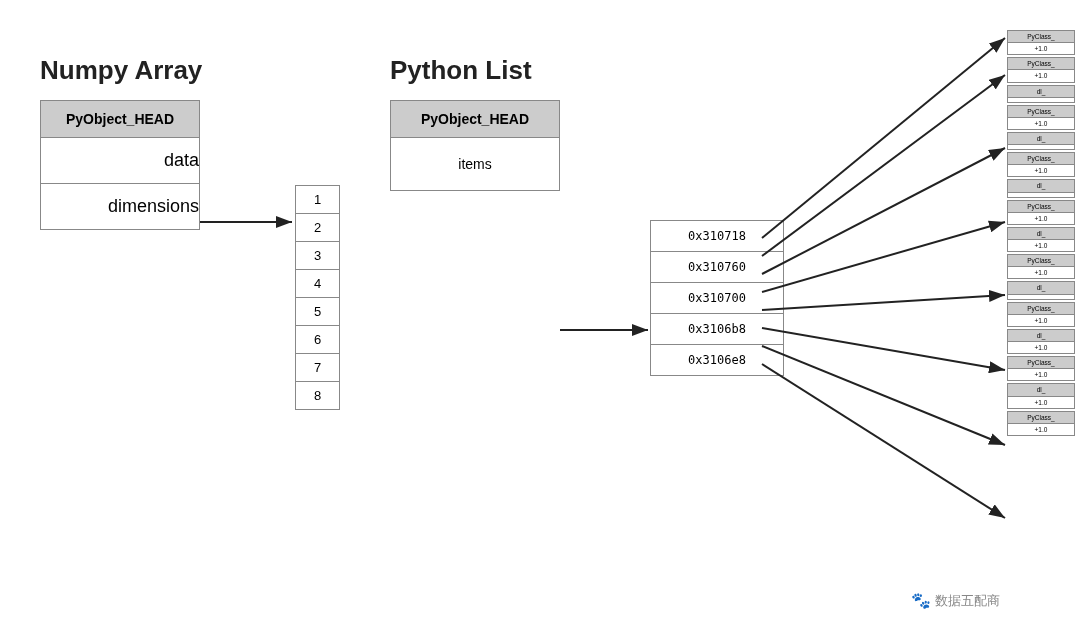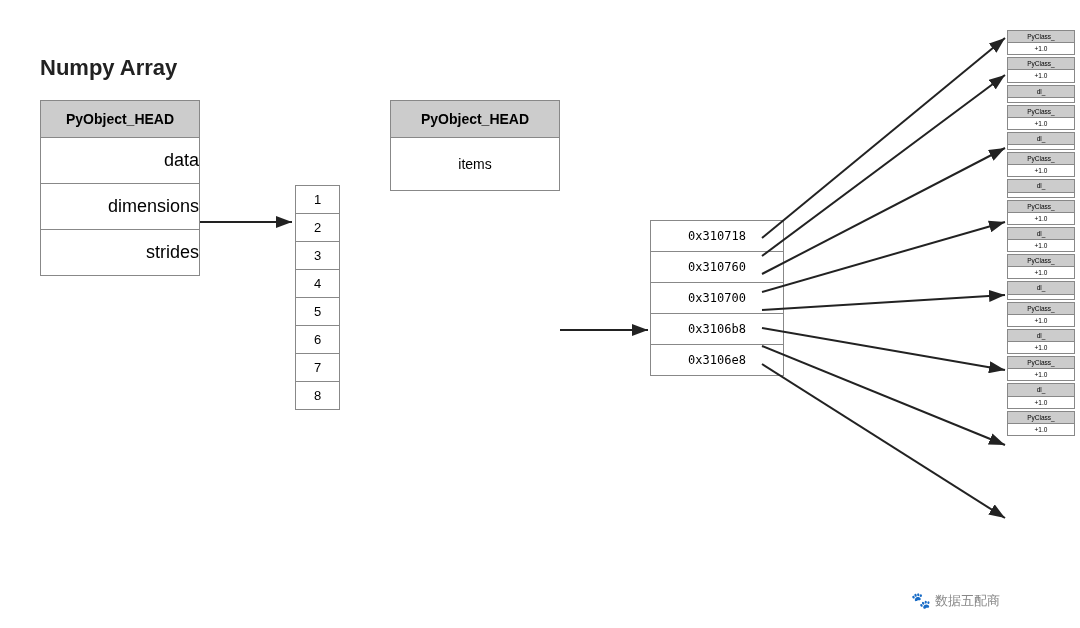--- a/index.html
+++ b/index.html
@@ -15,21 +15,21 @@
     .diagram-container {
       position: relative;
       width: 1080px;
       height: 628px;
       background: #fff;
     }
 
     
     .section-title {
       position: absolute;
-      font-size: 22px;
+      font-size: 26px;
       font-weight: bold;
       color: #222;
       text-align: right;
     }
 
     
     .numpy-box {
       position: absolute;
       left: 40px;
       top: 100px;
@@ -169,26 +169,26 @@
     .watermark-icon {
       font-size: 16px;
     }
   </style>
 </head>
 <body>
 
 <div class="diagram-container">
 
   <div class="section-title" style="left:40px; top:55px;">Numpy Array</div>
+  <div class="section-title" style="left:390px; top:55px;">Python List</div>
 
   <div class="numpy-box">
     <div class="header">PyObject_HEAD</div>
     <div class="cell">data</div>
     <div class="cell">dimensions</div>
-    <div class="cell">strides</div>
   </div>
 
   <div class="data-array">
     <div class="cell">1</div>
     <div class="cell">2</div>
     <div class="cell">3</div>
     <div class="cell">4</div>
     <div class="cell">5</div>
     <div class="cell">6</div>
     <div class="cell">7</div>

